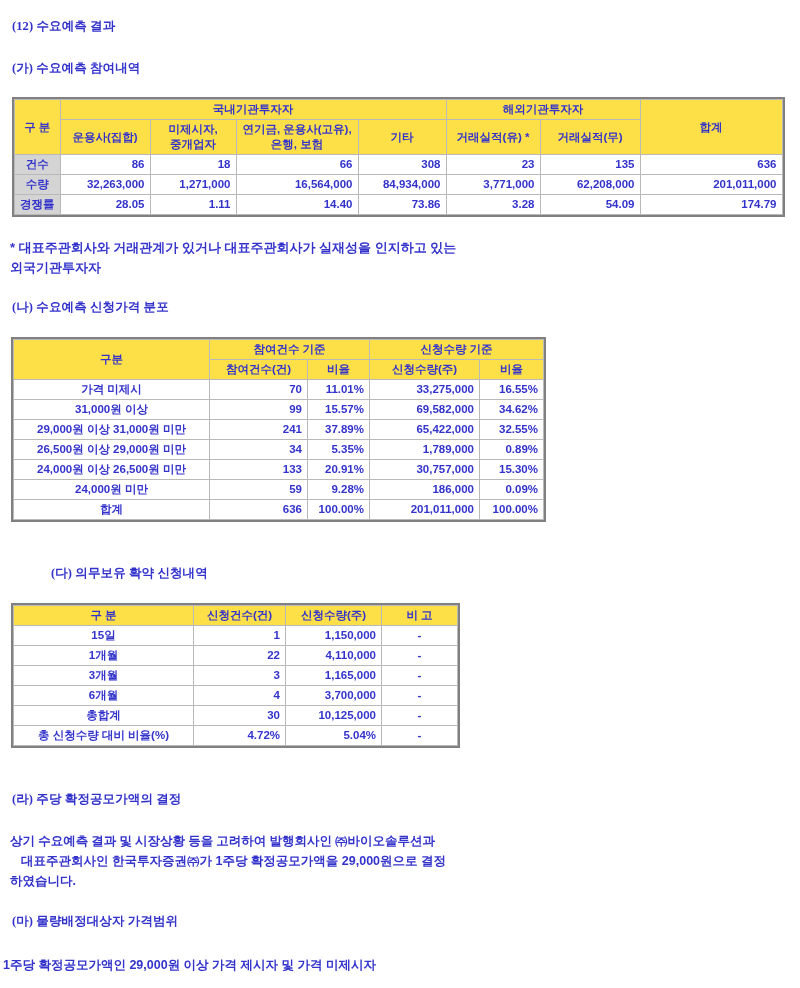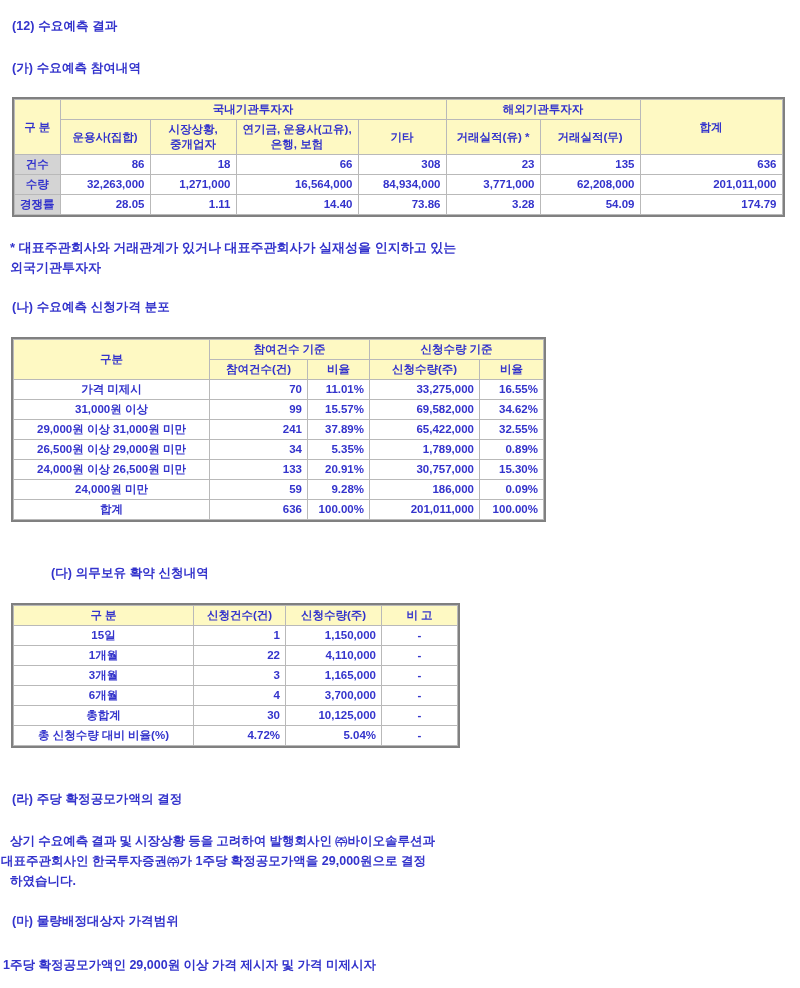--- a/index.html
+++ b/index.html
@@ -19,20 +19,21 @@
     position: relative;
     width: 800px;
     height: 988px;
     padding: 0;
   }
   .heading {
     font-size: 12.5px;
     font-weight: bold;
     color: #3333cc;
     letter-spacing: 0.1px;
+    font-family: Liberation Serif, serif;
   }
   .para {
     font-size: 12.5px;
     font-weight: bold;
     color: #3333cc;
     line-height: 20px;
   }
   .note {
     font-size: 13px;
     font-weight: bold;
@@ -51,21 +52,21 @@
   }
   table.dt td, table.dt th {
     border: 1px solid #b9b9b9;
     padding: 2px 5px;
     font-weight: bold;
     color: #3333cc;
     line-height: 15px;
     white-space: nowrap;
   }
   table.dt th {
-    background: #fef9c3;
+    background: #fde047;
     text-align: center;
     font-weight: bold;
   }
   table.dt td.num { text-align: right; }
   table.dt td.ctr { text-align: center; }
   table.dt td.lbl {
     background: #d4d4d4;
     text-align: center;
   }
   .outer {
@@ -104,21 +105,21 @@
           <th rowspan="2">구 분</th>
           <th colspan="4">국내기관투자자</th>
           <th colspan="2">해외기관투자자</th>
           <th rowspan="2">합계</th>
         </tr>
         <tr>
           <th>
             <div>운용사(집합)</div>
           </th>
           <th>
-            <div>시장상황,</div>
+            <div>미제시자,</div>
             <div>중개업자</div>
           </th>
           <th>
             <div>연기금, 운용사(고유),</div>
             <div>은행, 보험</div>
           </th>
           <th>
             <div>기타</div>
           </th>
           <th>
@@ -295,19 +296,19 @@
           <td class="num">4.72%</td>
           <td class="num">5.04%</td>
           <td class="ctr">-</td>
         </tr>
       </tbody>
     </table>
   </div>
 
   <div class="abs heading" style="left:12px; top:791px;text-align:right;">(라) 주당 확정공모가액의 결정</div>
   <div class="abs para" style="left:10px; top:831px;font-family:Liberation Serif, serif;">상기 수요예측 결과 및 시장상황 등을 고려하여 발행회사인 ㈜바이오솔루션과</div>
-  <div class="abs para" style="left:1px; top:851px;">대표주관회사인 한국투자증권㈜가 1주당 확정공모가액을 29,000원으로 결정</div>
+  <div class="abs para" style="left:21px; top:851px;">대표주관회사인 한국투자증권㈜가 1주당 확정공모가액을 29,000원으로 결정</div>
   <div class="abs para" style="left:10px; top:871px;">하였습니다.</div>
 
   <div class="abs heading" style="left:12px; top:913px;">(마) 물량배정대상자 가격범위</div>
   <div class="abs para" style="left:3px; top:955px;">1주당 확정공모가액인 29,000원 이상 가격 제시자 및 가격 미제시자</div>
 
 </div>
 
 </body></html>

